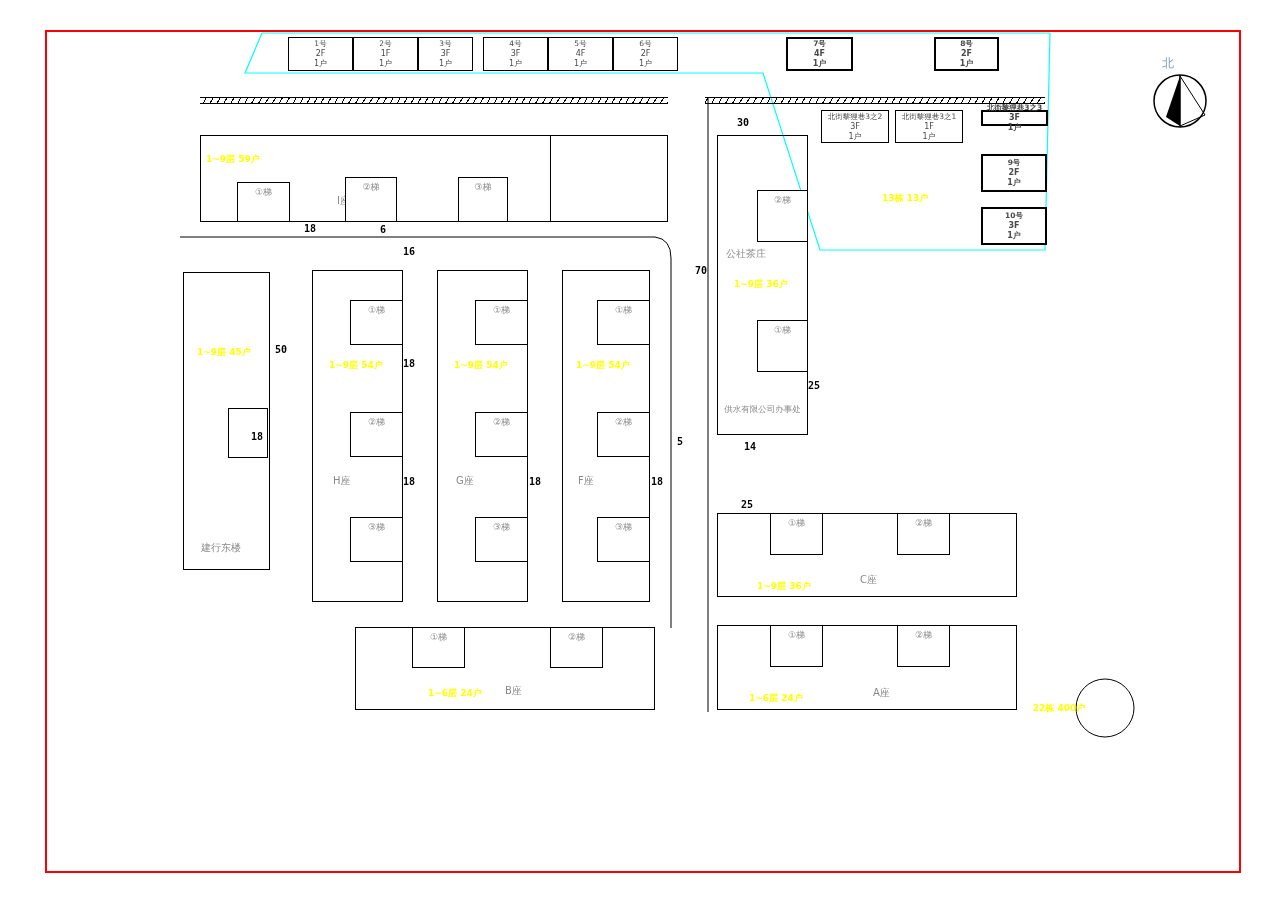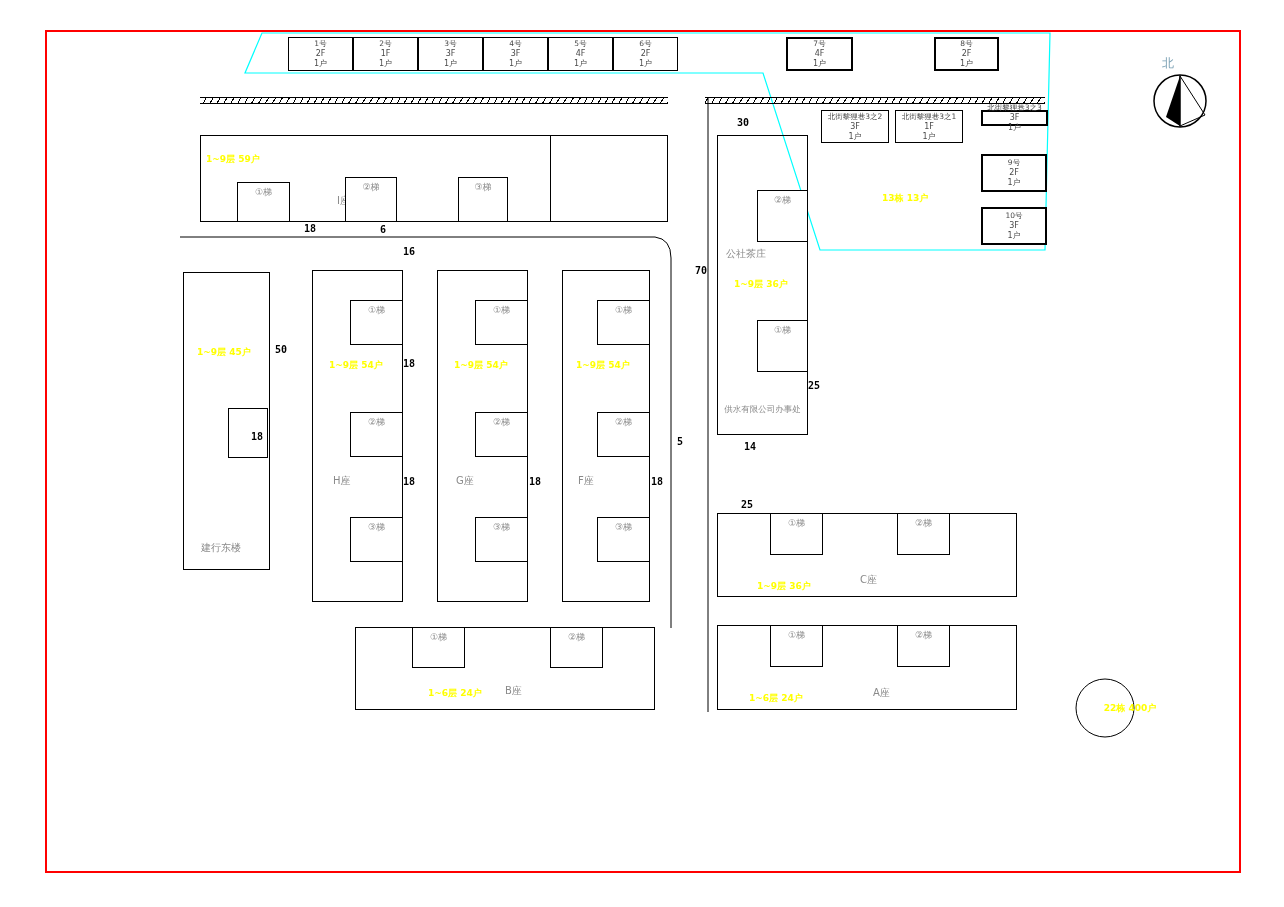--- a/index.html
+++ b/index.html
@@ -6,21 +6,21 @@
   .canvas{position:relative;width:1284px;height:907px;background:#fff;overflow:hidden;
           font-family:"DejaVu Sans",sans-serif;}
   .red-border{position:absolute;left:45px;top:30px;width:1196px;height:843px;
               border:2px solid #ff0000;box-sizing:border-box;}
   svg.overlay{position:absolute;left:0;top:0;width:1284px;height:907px;pointer-events:none;}
   .box{position:absolute;border:1px solid #000;background:#fff;box-sizing:border-box;}
   .bld{border-width:1.5px;background:transparent;}
   .house{display:flex;flex-direction:column;align-items:center;justify-content:center;
          font-size:8px;line-height:10px;color:#4a4a4a;text-align:center;margin-left:8px;}
   .house .name{font-size:7.5px;white-space:nowrap;}
-  .thick{border-width:2px;}
+  .thick{border-width:2px;font-weight:bold;}
   .stair{position:absolute;border:1px solid #000;box-sizing:border-box;background:#fff;
          font-size:9px;color:#8a8a8a;text-align:center;padding-top:3px;}
   .glabel{position:absolute;color:#8a8a8a;font-size:10px;white-space:nowrap;}
   .ylabel{position:absolute;color:#ffff00;font-size:9px;font-weight:bold;white-space:nowrap;}
   .dim{position:absolute;color:#000;font-size:10px;font-weight:bold;white-space:nowrap;
        font-family:"DejaVu Sans Mono",monospace;}
   .hatch{position:absolute;height:7px;box-sizing:border-box;border-top:1px solid #000;
          border-bottom:1px solid #000;
          background:repeating-linear-gradient(-60deg,#000 0 1px,transparent 1px 6px);}
   .vdiv{position:absolute;width:1px;background:#000;}
@@ -57,21 +57,21 @@
   <div class="box house" style="left:280px;top:37px;width:65px;height:34px;">
     <span class="name">1号</span>
     <span>2F</span>
     <span>1户</span>
   </div>
   <div class="box house" style="left:345px;top:37px;width:65px;height:34px;">
     <span class="name">2号</span>
     <span>1F</span>
     <span>1户</span>
   </div>
-  <div class="box house" style="left:410px;top:37px;width:65px;height:34px;">
+  <div class="box house" style="left:410px;top:37px;width:55px;height:34px;">
     <span class="name">3号</span>
     <span>3F</span>
     <span>1户</span>
   </div>
   <div class="box house" style="left:475px;top:37px;width:65px;height:34px;">
     <span class="name">4号</span>
     <span>3F</span>
     <span>1户</span>
   </div>
   <div class="box house" style="left:540px;top:37px;width:65px;height:34px;">
@@ -175,21 +175,21 @@
   <div class="stair" style="left:897px;top:513px;width:53px;height:42px;">②梯</div>
   <div class="ylabel" style="left:757px;top:580px;">1~9层 36户</div>
   <div class="glabel" style="left:860px;top:573px;text-align:center;">C座</div>
 
   <div class="box bld" style="left:717px;top:625px;width:300px;height:85px;"></div>
   <div class="stair" style="left:770px;top:625px;width:53px;height:42px;">①梯</div>
   <div class="stair" style="left:897px;top:625px;width:53px;height:42px;">②梯</div>
   <div class="ylabel" style="left:749px;top:692px;">1~6层 24户</div>
   <div class="glabel" style="left:848px;top:686px;margin-left:25px;">A座</div>
 
-  <div class="total-text" style="left:1092px;top:702px;width:76px;">22栋 400户</div>
+  <div class="total-text" style="left:1021px;top:702px;width:76px;">22栋 400户</div>
 
   <div class="dim" style="left:304px;top:223px;">18</div>
   <div class="dim" style="left:380px;top:224px;">6</div>
   <div class="dim" style="left:403px;top:246px;">16</div>
   <div class="dim" style="left:737px;top:117px;">30</div>
   <div class="dim" style="left:695px;top:265px;">70</div>
   <div class="dim" style="left:275px;top:344px;">50</div>
   <div class="dim" style="left:403px;top:358px;">18</div>
   <div class="dim" style="left:251px;top:431px;">18</div>
   <div class="dim" style="left:403px;top:476px;">18</div>

